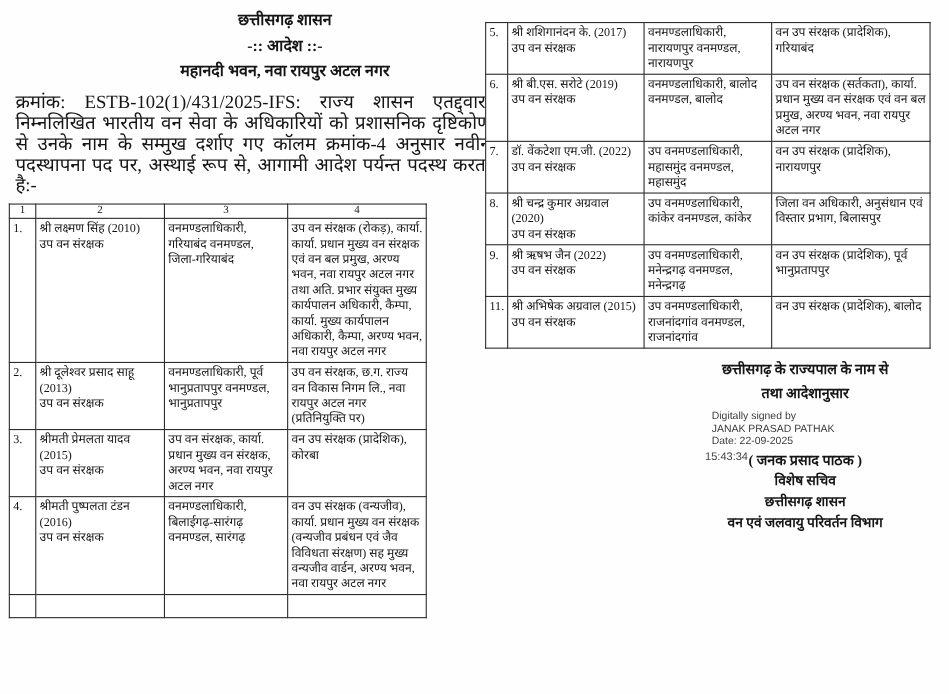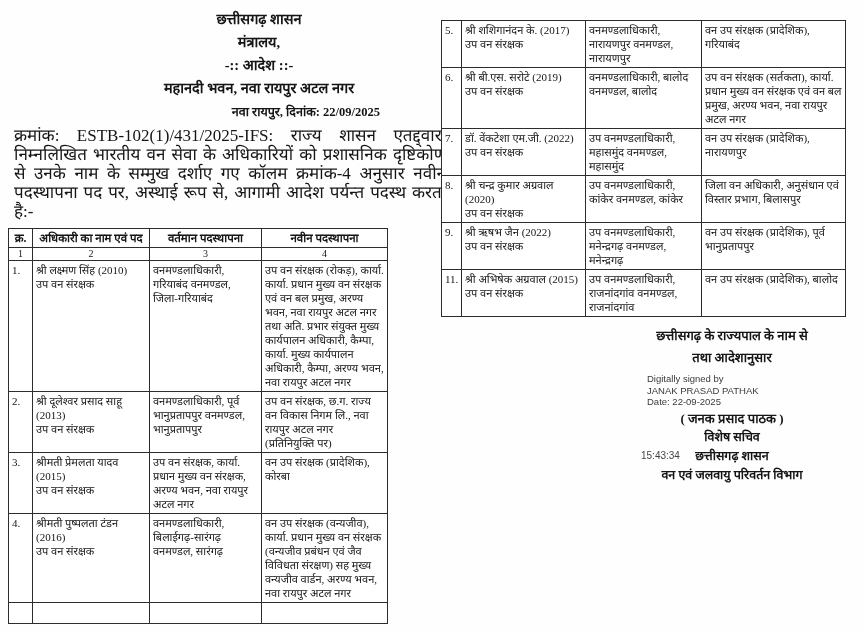--- a/index.html
+++ b/index.html
@@ -34,52 +34,44 @@
   tr.colnums td{text-align:center;padding:0 3px;font-size:10px;line-height:12px;}
   .c-name{white-space:pre-line;}
   tr.partial td{height:16px;}
   
   .right-col{position:absolute;left:441px;top:20px;width:412px;}
   table.right-table{width:404px;}
   .sig-block{margin-top:8px;margin-left:148px;width:286px;text-align:center;}
   .sig-head{font-size:13px;font-weight:bold;line-height:22px;}
   .digital{margin-top:4px;margin-left:58px;text-align:left;font-family:"Liberation Sans",sans-serif;font-size:9.5px;line-height:11.5px;color:#3a3a3a;}
   .sig-name-wrap{position:relative;margin-top:2px;font-size:13px;font-weight:bold;line-height:18px;}
-  .sig-time{position:absolute;left:52px;top:-3px;font-family:"Liberation Sans",sans-serif;font-size:10px;font-weight:normal;color:rgba(45,45,45,0.9);margin-top:40px;}
+  .sig-time{position:absolute;left:52px;top:-3px;font-family:"Liberation Sans",sans-serif;font-size:10px;font-weight:normal;color:rgba(45,45,45,0.9);}
   .sig-line{font-size:12.5px;font-weight:bold;line-height:19px;}
 </style>
 </head>
 <body>
 
 <div class="page">
 
   <div class="left-col">
     <div class="doc-header">
       <div>छत्तीसगढ़ शासन</div>
-      <div>मंत्रालय,</div>
       <div>-:: आदेश ::-</div>
       <div>महानदी भवन, नवा रायपुर अटल नगर</div>
     </div>
-    <div class="date-line">नवा रायपुर, दिनांक: 22/09/2025</div>
     <p class="intro">क्रमांक: ESTB-102(1)/431/2025-IFS: राज्य शासन एतद्द्वारा निम्नलिखित भारतीय वन सेवा के अधिकारियों को प्रशासनिक दृष्टिकोण से उनके नाम के सम्मुख दर्शाए गए कॉलम क्रमांक-4 अनुसार नवीन पदस्थापना पद पर, अस्थाई रूप से, आगामी आदेश पर्यन्त पदस्थ करता है:-</p>
 
     <table class="doc-table left-table">
       <colgroup>
           <col style="width:24px">
           <col style="width:117px">
           <col style="width:112px">
           <col style="width:126px">
         </colgroup>
       <thead>
-        <tr>
-          <th>क्र.</th>
-          <th>अधिकारी का नाम एवं पद</th>
-          <th>वर्तमान पदस्थापना</th>
-          <th>नवीन पदस्थापना</th>
-        </tr>
         <tr class="colnums">
           <td>1</td>
           <td>2</td>
           <td>3</td>
           <td>4</td>
         </tr>
       </thead>
       <tbody id="left-tbody">
           <tr>
     <td class="c-sno">1.</td>

